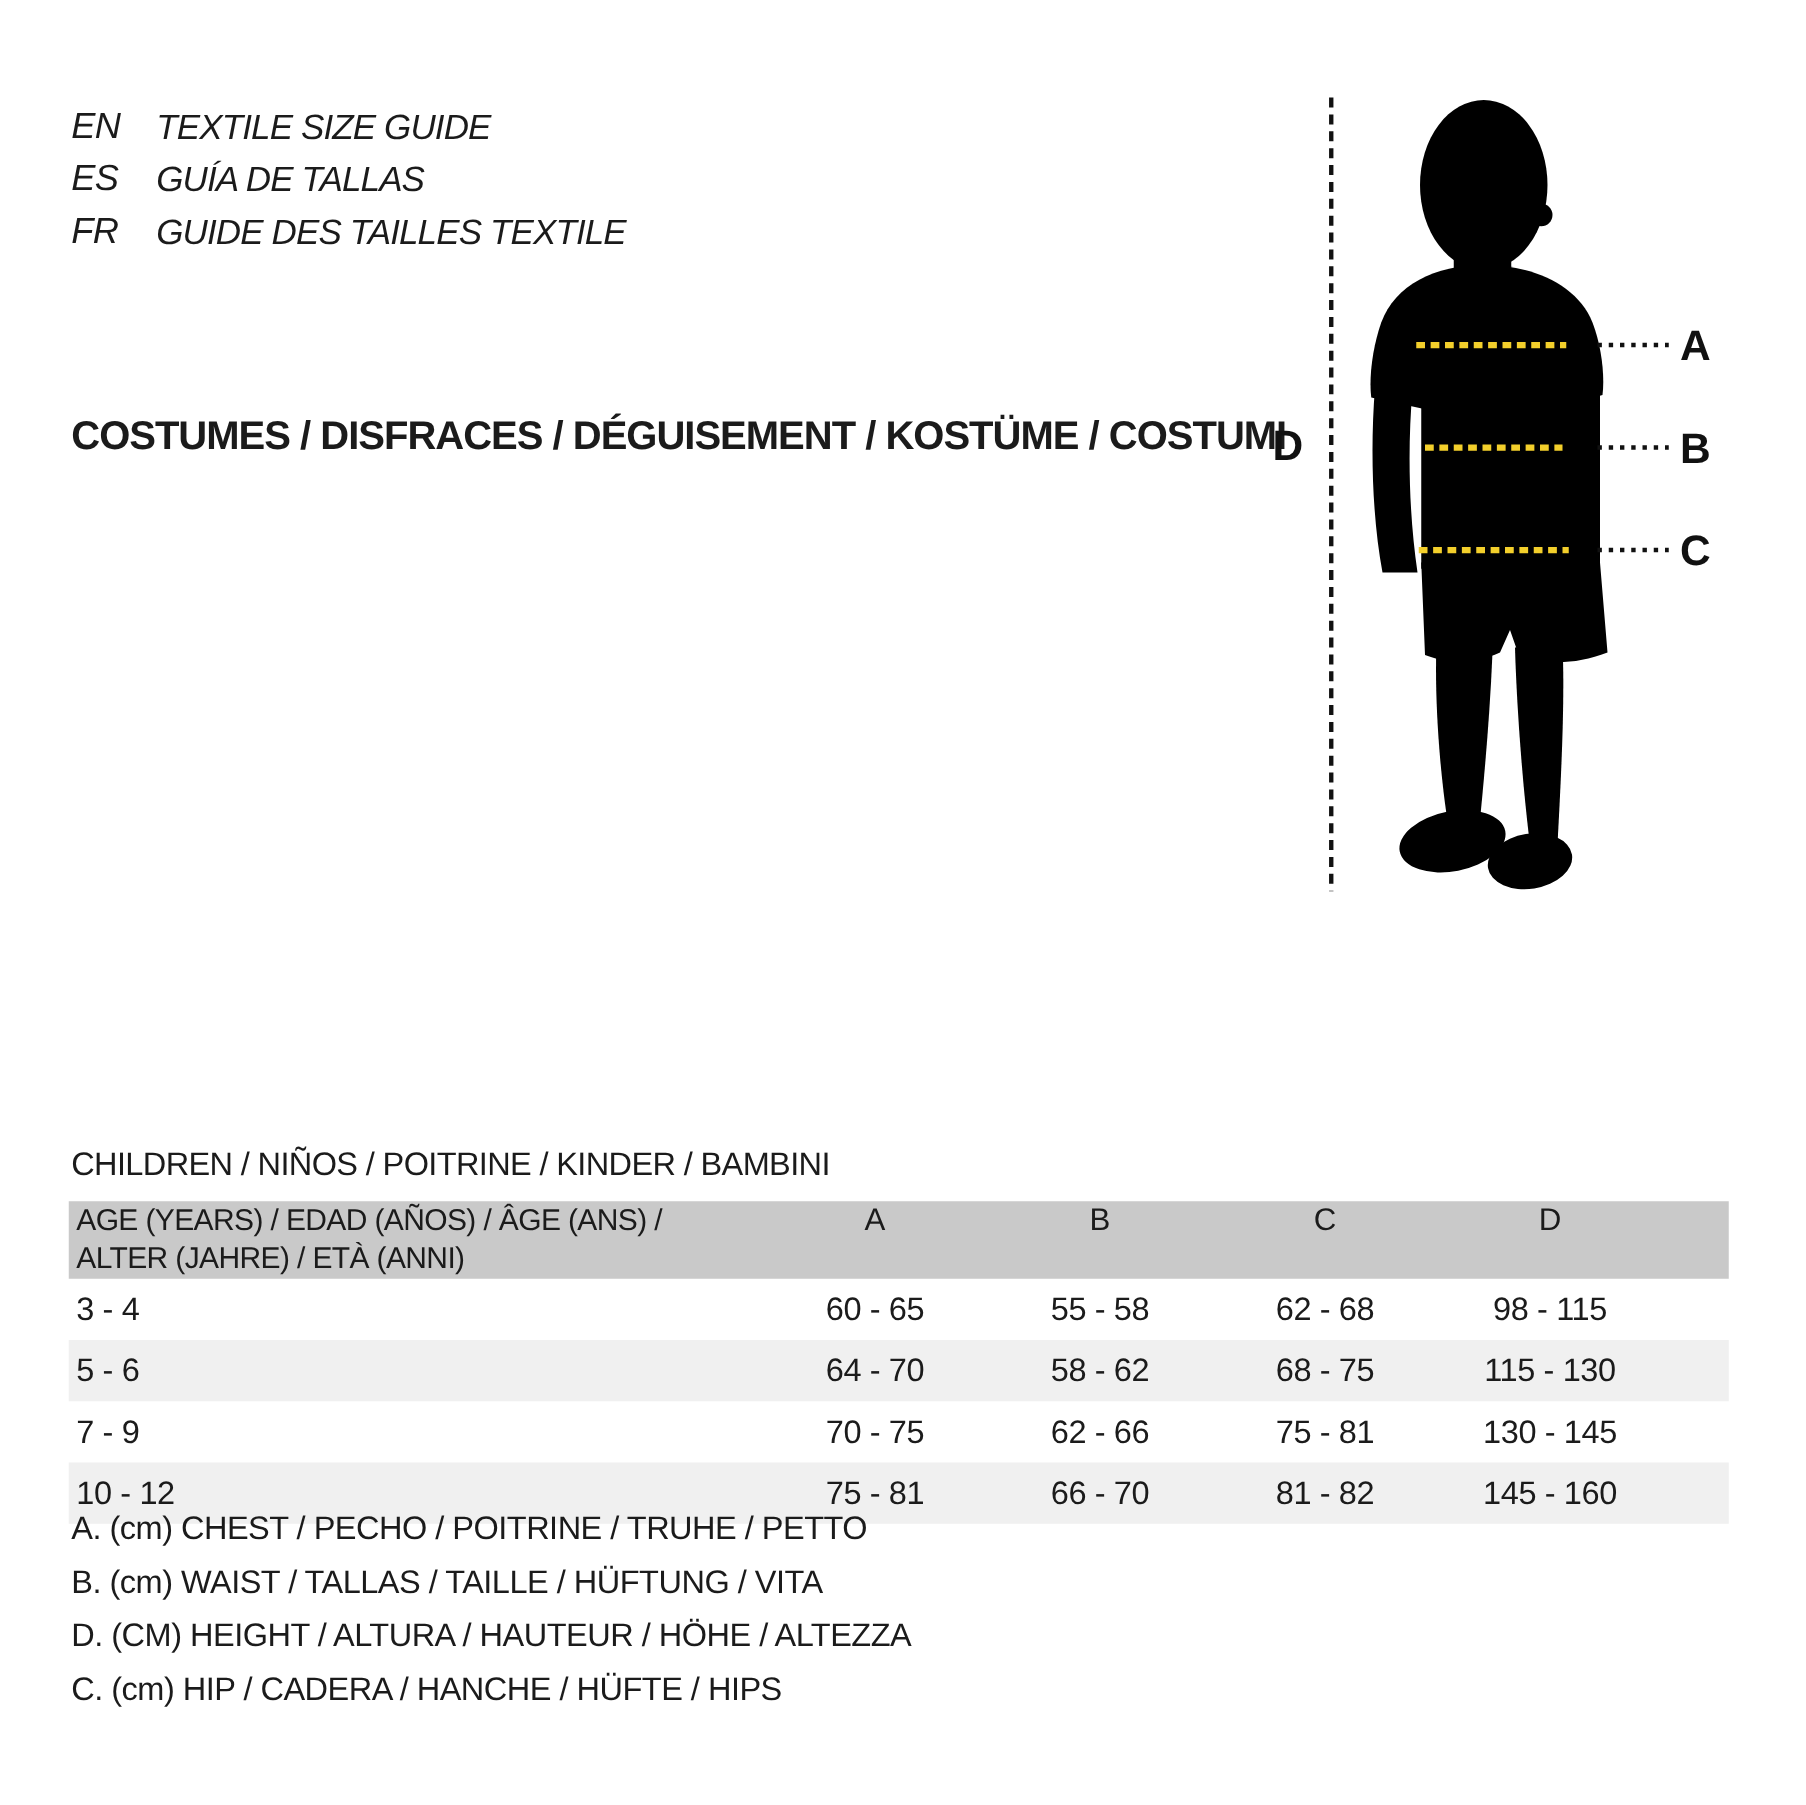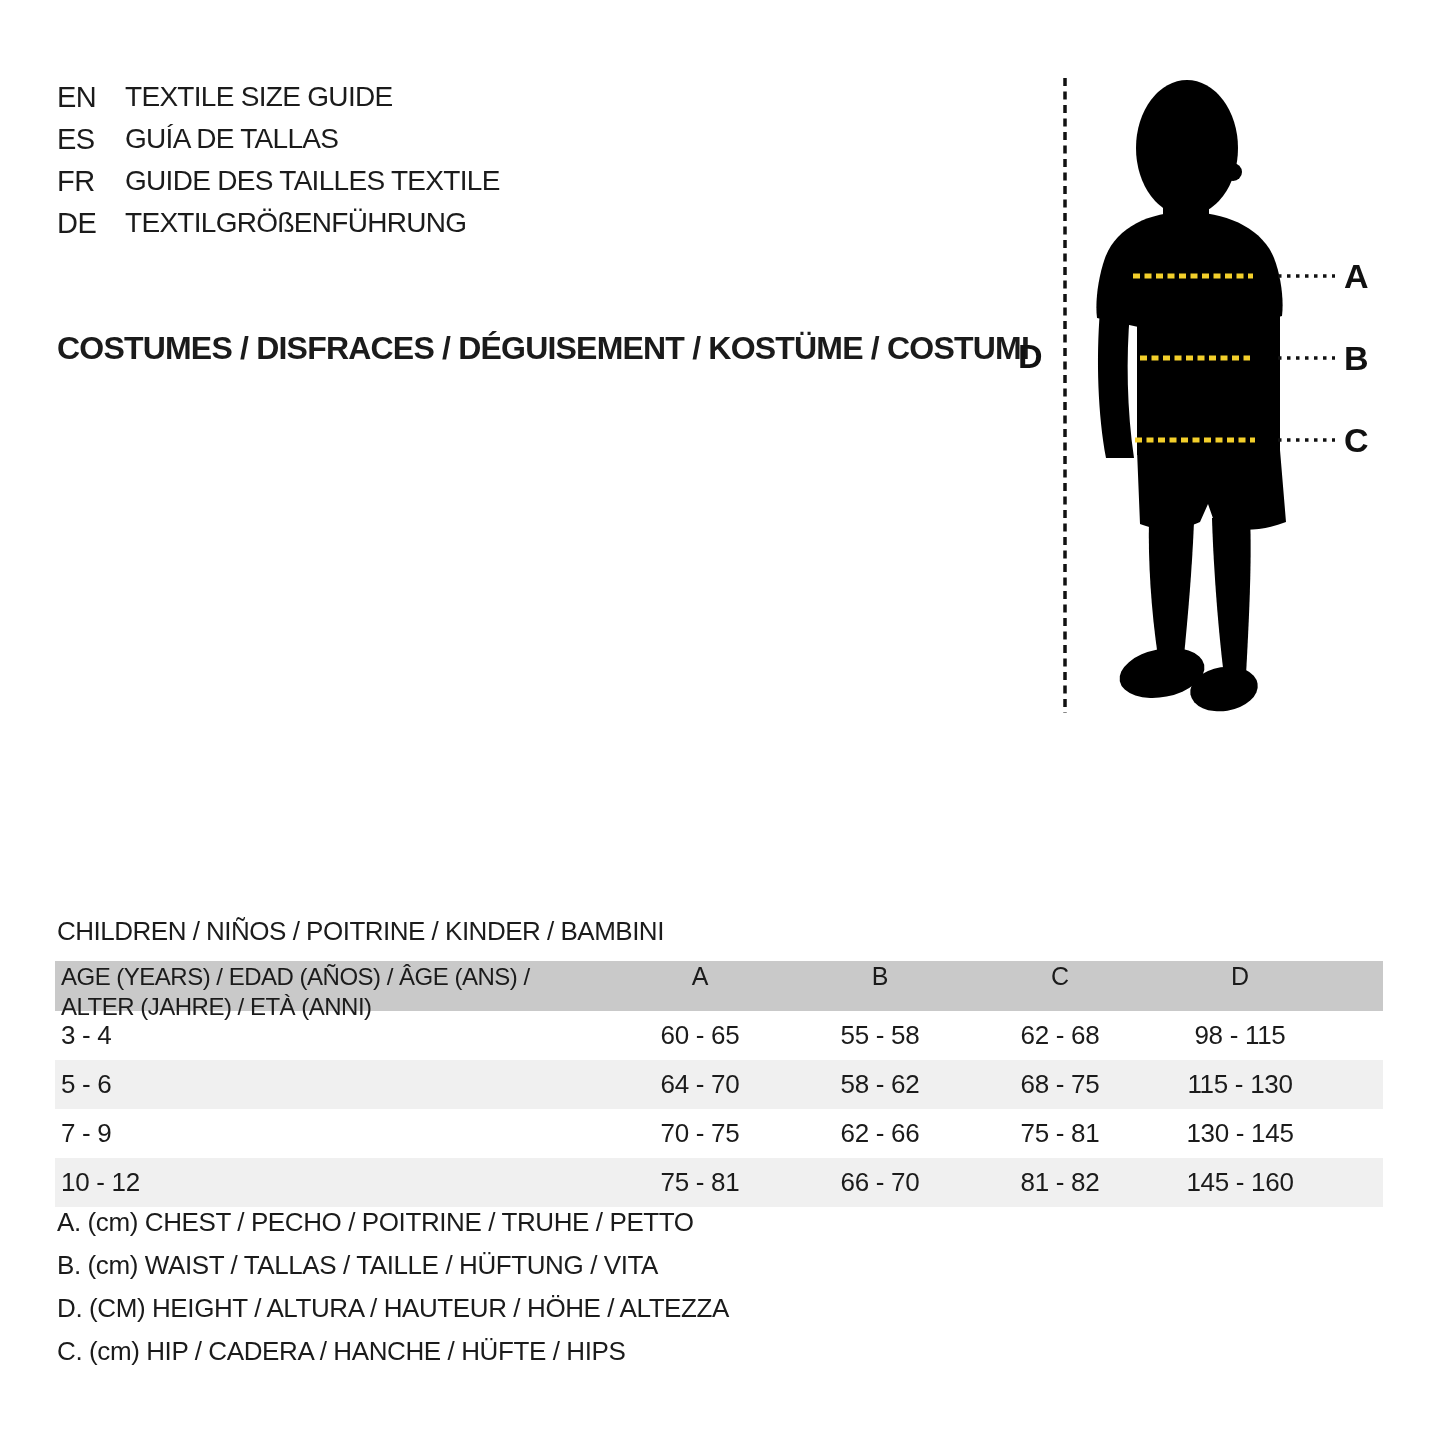--- a/index.html
+++ b/index.html
@@ -13,21 +13,21 @@
   .page{
     position:relative;
     width:1445px;height:1444px;
     background:#fff;
     font-family:"Liberation Sans","DejaVu Sans",sans-serif;
     color:var(--text);
     overflow:hidden;
   }
   
   .lang-list{position:absolute;left:57px;top:76px;}
-  .lang-row{display:flex;height:42px;align-items:center;}
+  .lang-row{display:flex;height:42px;align-items:flex-end;font-style:italic;}
   .lang-code{width:68px;font-size:29px;font-weight:500;letter-spacing:-0.5px;font-stretch:condensed;}
   .lang-title{font-size:28px;font-weight:500;letter-spacing:-0.7px;font-stretch:condensed;white-space:nowrap;}
   
   .category{
     position:absolute;left:57px;top:330px;
     font-size:32px;font-weight:700;letter-spacing:-0.8px;
     font-stretch:condensed;white-space:nowrap;
   }
   
   .figure-svg{position:absolute;left:1000px;top:60px;}
@@ -42,21 +42,21 @@
     font-size:26px;font-weight:500;letter-spacing:-0.5px;font-stretch:condensed;white-space:nowrap;
   }
   .size-table{position:absolute;left:55px;top:961px;width:1328px;}
   .t-row{
     display:grid;
     grid-template-columns:555px 180px 180px 180px 180px 1fr;
     align-items:center;
   }
   .t-head{
     background:var(--header-bg);
-    height:50px;
+    height:62px;
     align-items:start;
   }
   .t-head .age-col{padding-top:1px;}
   .t-head .head-line{font-size:24px;line-height:30px;letter-spacing:-0.5px;font-stretch:condensed;white-space:nowrap;}
   .t-head .col-letter{font-size:25px;line-height:31px;text-align:center;font-stretch:condensed;}
   .age-col{padding-left:6px;font-size:26px;letter-spacing:-0.3px;font-stretch:condensed;white-space:nowrap;}
   .data-col{font-size:26px;text-align:center;letter-spacing:-0.3px;font-stretch:condensed;white-space:nowrap;}
   .body-row{height:49px;}
   .body-row.alt{background:var(--alt-bg);}
   
@@ -73,24 +73,20 @@
       <span class="lang-code">EN</span>
       <span class="lang-title">TEXTILE SIZE GUIDE</span>
     </div>
     <div class="lang-row">
       <span class="lang-code">ES</span>
       <span class="lang-title">GUÍA DE TALLAS</span>
     </div>
     <div class="lang-row">
       <span class="lang-code">FR</span>
       <span class="lang-title">GUIDE DES TAILLES TEXTILE</span>
-    </div>
-    <div class="lang-row">
-      <span class="lang-code">DE</span>
-      <span class="lang-title">TEXTILGRÖßENFÜHRUNG</span>
     </div>
   </div>
 
   <h1 class="category">COSTUMES / DISFRACES / DÉGUISEMENT / KOSTÜME / COSTUMI</h1>
 
   <svg class="figure-svg" width="445" height="670" viewBox="0 0 445 670">
 
     <line class="height-line" x1="65" y1="18" x2="65" y2="653" stroke-dasharray="8 5.5"></line>
     <text class="measure-label" x="18" y="308">D</text>
 

